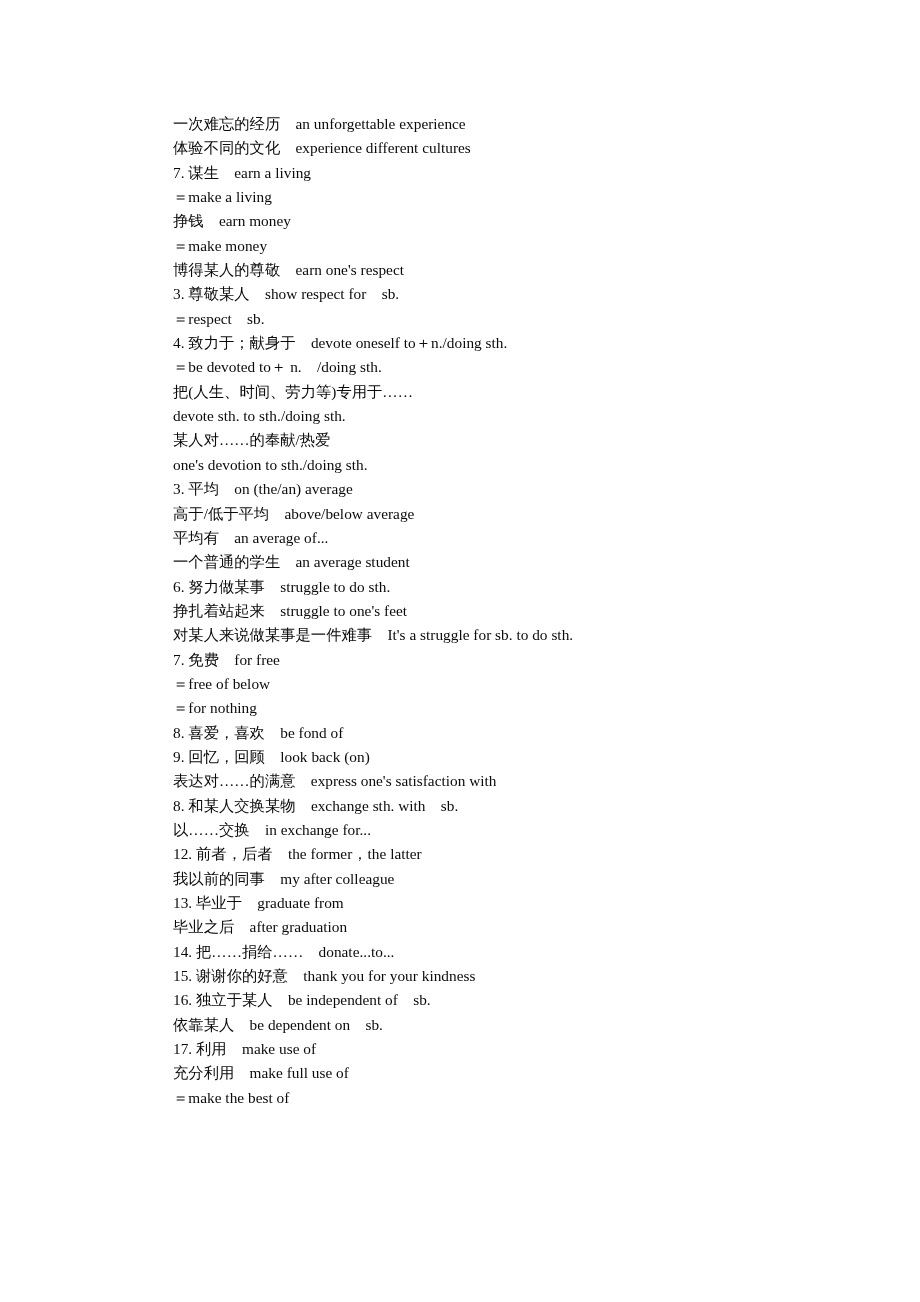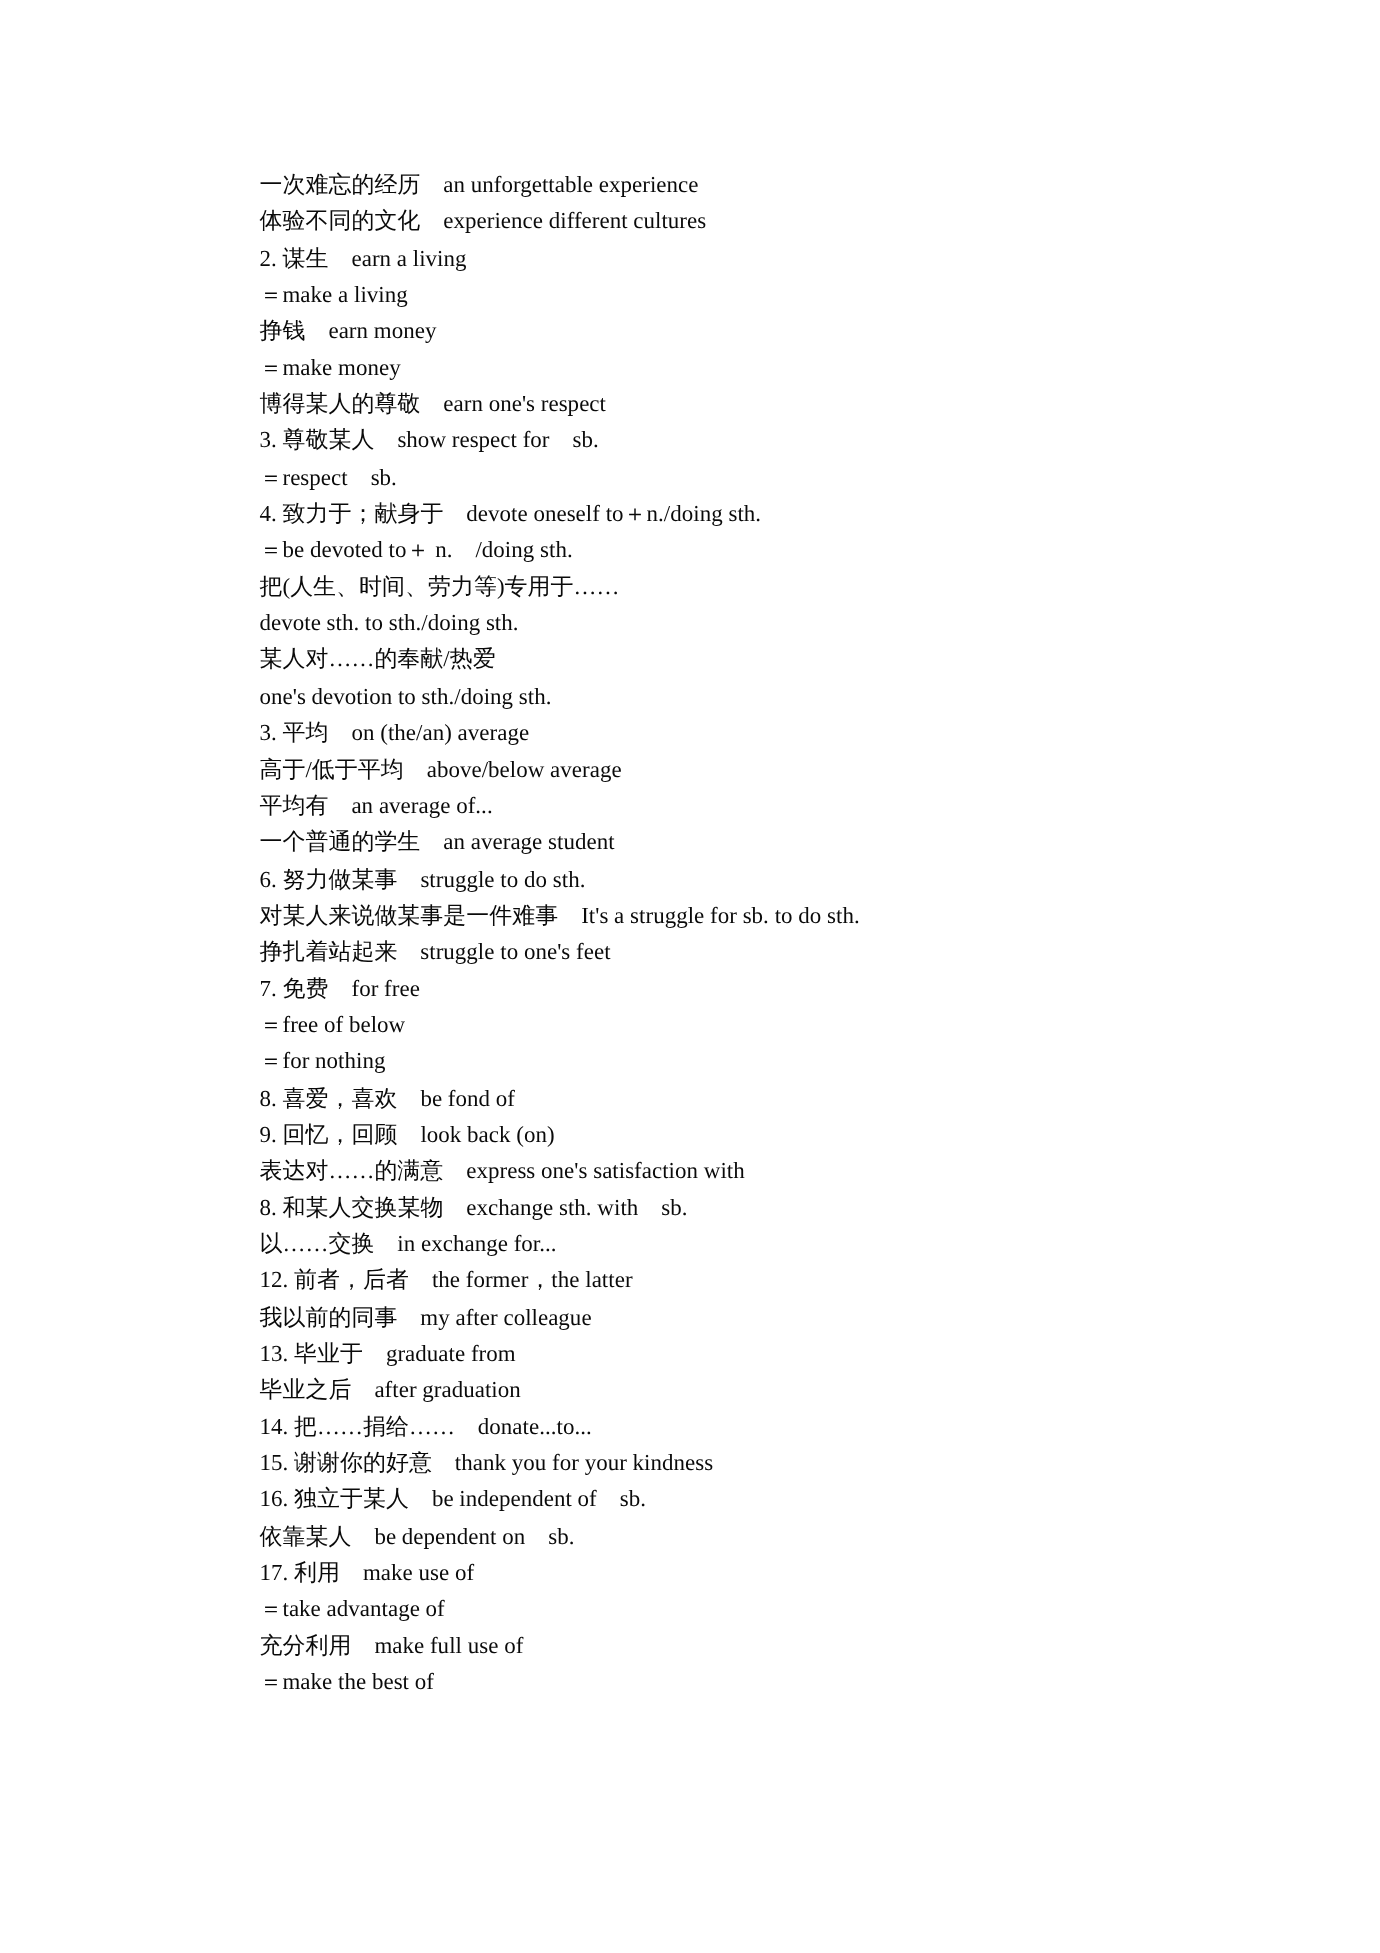--- a/index.html
+++ b/index.html
@@ -40,54 +40,53 @@
     font-family: "Liberation Serif", "DejaVu Serif", serif;
   }
 </style>
 </head>
 <body>
 
 <div id="page">
   <div id="lines">
       <div class="doc-line">一次难忘的经历　an unforgettable experience</div>
       <div class="doc-line">体验不同的文化　experience different cultures</div>
-      <div class="doc-line">2. 谋生　earn a living</div>
+      <div class="doc-line">7. 谋生　earn a living</div>
       <div class="doc-line">＝make a living</div>
       <div class="doc-line">挣钱　earn money</div>
       <div class="doc-line">＝make money</div>
       <div class="doc-line">博得某人的尊敬　earn one's respect</div>
       <div class="doc-line">3. 尊敬某人　show respect for　sb.</div>
       <div class="doc-line">＝respect　sb.</div>
       <div class="doc-line">4. 致力于；献身于　devote oneself to＋n./doing sth.</div>
       <div class="doc-line">＝be devoted to＋ n.　/doing sth.</div>
       <div class="doc-line">把(人生、时间、劳力等)专用于……</div>
       <div class="doc-line">devote sth. to sth./doing sth.</div>
       <div class="doc-line">某人对……的奉献/热爱</div>
       <div class="doc-line">one's devotion to sth./doing sth.</div>
       <div class="doc-line">3. 平均　on (the/an) average</div>
       <div class="doc-line">高于/低于平均　above/below average</div>
       <div class="doc-line">平均有　an average of...</div>
       <div class="doc-line">一个普通的学生　an average student</div>
       <div class="doc-line">6. 努力做某事　struggle to do sth.</div>
+      <div class="doc-line">挣扎着站起来　struggle to one's feet</div>
       <div class="doc-line">对某人来说做某事是一件难事　It's a struggle for sb. to do sth.</div>
-      <div class="doc-line">挣扎着站起来　struggle to one's feet</div>
       <div class="doc-line">7. 免费　for free</div>
       <div class="doc-line">＝free of below</div>
       <div class="doc-line">＝for nothing</div>
       <div class="doc-line">8. 喜爱，喜欢　be fond of</div>
       <div class="doc-line">9. 回忆，回顾　look back (on)</div>
       <div class="doc-line">表达对……的满意　express one's satisfaction with</div>
       <div class="doc-line">8. 和某人交换某物　exchange sth. with　sb.</div>
       <div class="doc-line">以……交换　in exchange for...</div>
       <div class="doc-line">12. 前者，后者　the former，the latter</div>
       <div class="doc-line">我以前的同事　my after colleague</div>
       <div class="doc-line">13. 毕业于　graduate from</div>
       <div class="doc-line">毕业之后　after graduation</div>
       <div class="doc-line">14. 把……捐给……　donate...to...</div>
       <div class="doc-line">15. 谢谢你的好意　thank you for your kindness</div>
       <div class="doc-line">16. 独立于某人　be independent of　sb.</div>
       <div class="doc-line">依靠某人　be dependent on　sb.</div>
       <div class="doc-line">17. 利用　make use of</div>
-      <div class="doc-line">＝take advantage of</div>
       <div class="doc-line">充分利用　make full use of</div>
       <div class="doc-line">＝make the best of</div>
     </div>
 </div>
 
 </body></html>

